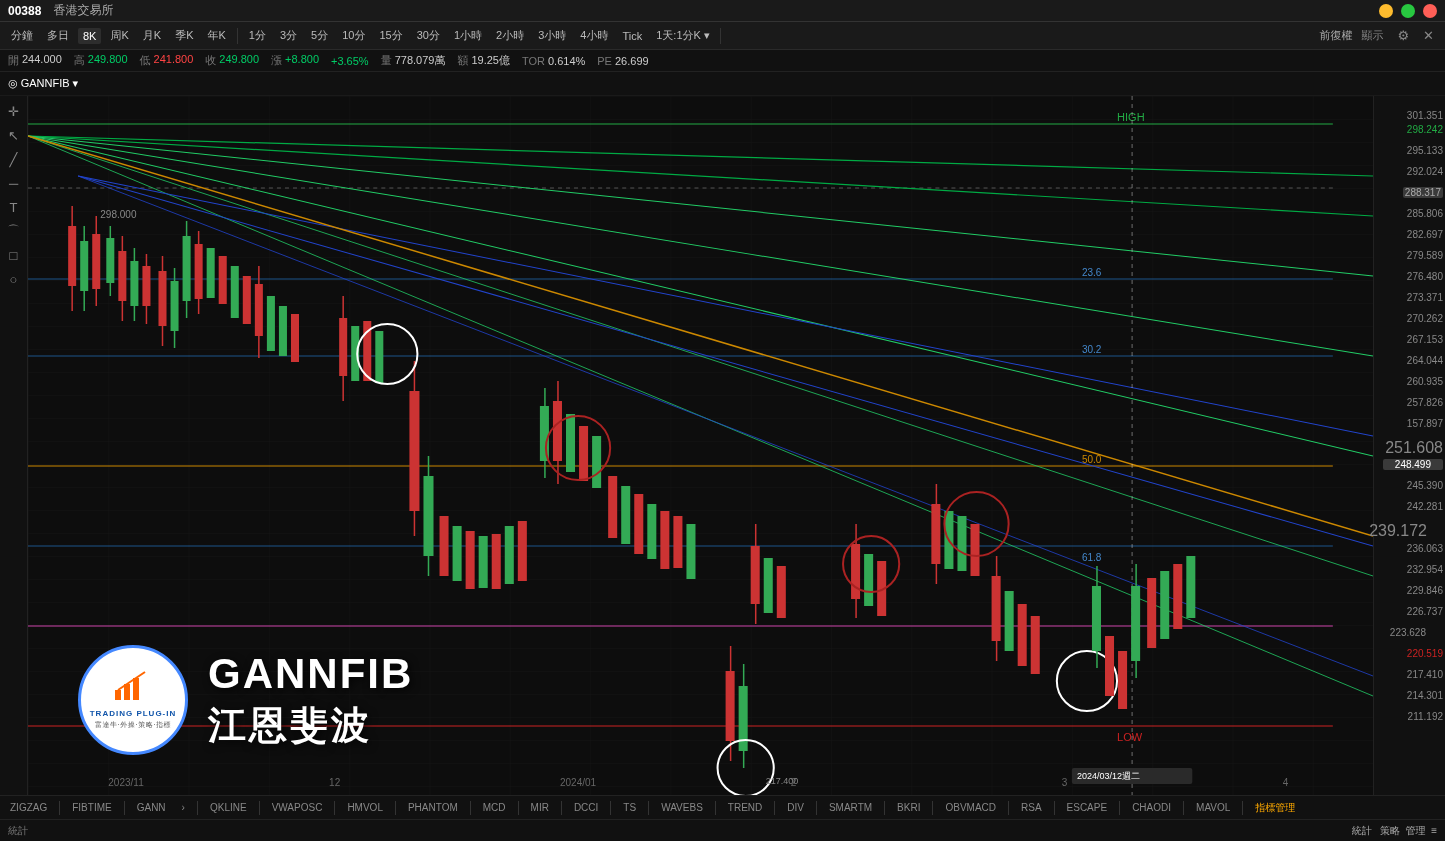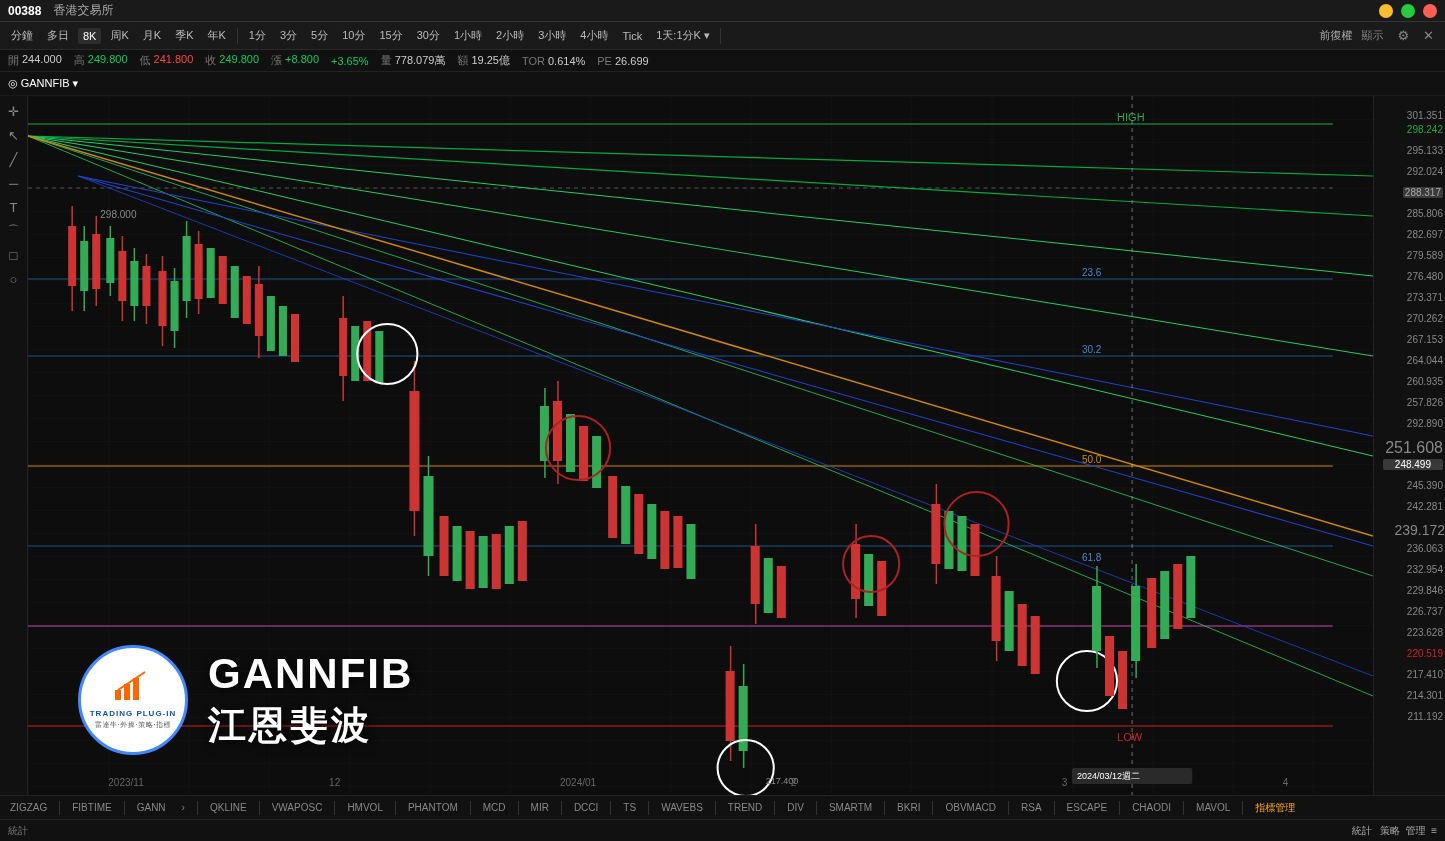--- a/index.html
+++ b/index.html
@@ -634,31 +634,31 @@
       <span style="position:absolute; top:16%; right:2px; font-size:10px; color:#888;">285.806</span>
       <span style="position:absolute; top:19%; right:2px; font-size:10px; color:#888;">282.697</span>
       <span style="position:absolute; top:22%; right:2px; font-size:10px; color:#888;">279.589</span>
       <span style="position:absolute; top:25%; right:2px; font-size:10px; color:#888;">276.480</span>
       <span style="position:absolute; top:28%; right:2px; font-size:10px; color:#888;">273.371</span>
       <span style="position:absolute; top:31%; right:2px; font-size:10px; color:#888;">270.262</span>
       <span style="position:absolute; top:34%; right:2px; font-size:10px; color:#888;">267.153</span>
       <span style="position:absolute; top:37%; right:2px; font-size:10px; color:#888;">264.044</span>
       <span style="position:absolute; top:40%; right:2px; font-size:10px; color:#888;">260.935</span>
       <span style="position:absolute; top:43%; right:2px; font-size:10px; color:#888;">257.826</span>
-      <span style="position:absolute; top:46%; right:2px; font-size:10px; color:#888;">292.890</span>
+      <span style="position:absolute; top:46%; right:2px; font-size:10px; color:#888;">157.897</span>
       <span style="position:absolute; top:49%; right:2px; font-size:16px; color:#888;">251.608</span>
       <span style="position:absolute; top:52%; right:2px; font-size:10px; color:#fff; background:#3a3a3a; padding:0 12px; border-radius:2px;">248.499</span>
       <span style="position:absolute; top:55%; right:2px; font-size:10px; color:#888;">245.390</span>
       <span style="position:absolute; top:58%; right:2px; font-size:10px; color:#888;">242.281</span>
-      <span style="position:absolute; top:61%; right:0; font-size:14px; color:#888;">239.172</span>
+      <span style="position:absolute; top:61%; right:18px; font-size:16px; color:#888;">239.172</span>
       <span style="position:absolute; top:64%; right:2px; font-size:10px; color:#888;text-align:right;">236.063</span>
       <span style="position:absolute; top:67%; right:2px; font-size:10px; color:#888;">232.954</span>
       <span style="position:absolute; top:70%; right:2px; font-size:10px; color:#888;">229.846</span>
       <span style="position:absolute; top:73%; right:2px; font-size:10px; color:#888;">226.737</span>
-      <span style="position:absolute; top:76%; right:2px; font-size:10px; color:#888;">223.628</span>
+      <span style="position:absolute; top:76%; right:19px; font-size:10px; color:#888;">223.628</span>
       <span style="position:absolute; top:79%; right:2px; font-size:10px; color:#cc2222;">220.519</span>
       <span style="position:absolute; top:82%; right:2px; font-size:10px; color:#888;">217.410</span>
       <span style="position:absolute; top:85%; right:2px; font-size:10px; color:#888;">214.301</span>
       <span style="position:absolute; top:88%; right:2px; font-size:10px; color:#888;">211.192</span>
     </div>
   </div>
 </div>
 
 <div id="bottom-toolbar">
   <span class="bt-item">ZIGZAG</span>

